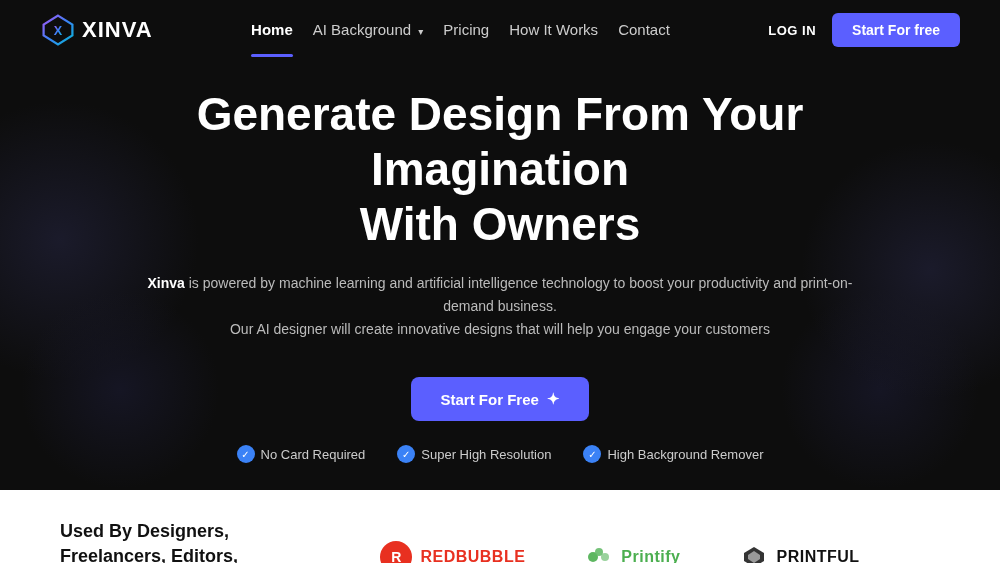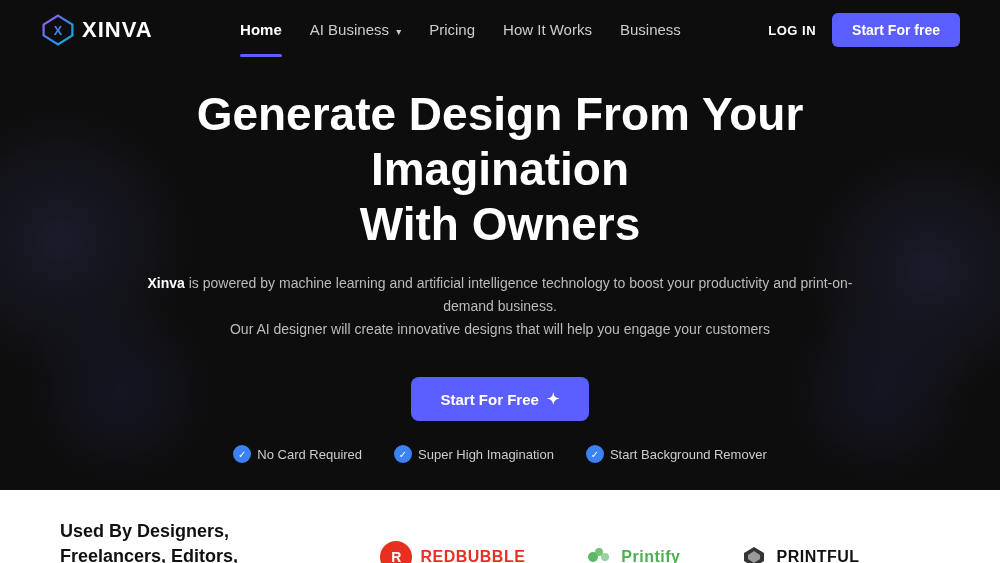--- a/index.html
+++ b/index.html
@@ -27,21 +27,21 @@
     }
     .logo-text {
       font-size: 22px;
       font-weight: 700;
       color: white;
       letter-spacing: 1px;
     }
     .nav-links {
       display: flex;
       align-items: center;
-      gap: 28px;
+      gap: 20px;
       list-style: none;
     }
     .nav-links li a {
       color: #ccc;
       text-decoration: none;
       font-size: 15px;
     }
     .nav-links li.active a {
       color: white;
       font-weight: 600;
@@ -314,32 +314,32 @@
     </svg>
     <span class="logo-text">XINVA</span>
   </div>
 
   <ul class="nav-links">
     <li class="active">
       <a href="#">Home</a>
     </li>
     <li>
       <a href="#">
-        <span>AI Business</span>
+        <span>AI Background</span>
         <span class="dropdown-arrow">▾</span>
       </a>
     </li>
     <li>
       <a href="#">Pricing</a>
     </li>
     <li>
       <a href="#">How It Works</a>
     </li>
     <li>
-      <a href="#">Business</a>
+      <a href="#">Contact</a>
     </li>
   </ul>
 
   <div class="nav-right">
     <button class="btn-login">LOG IN</button>
     <button class="btn-start-nav">Start For free</button>
   </div>
 </nav>
 
 <section class="hero">
@@ -359,25 +359,25 @@
       <span>Start For Free</span>
       <span>✦</span>
     </button>
     <div class="hero-badges">
       <div class="badge">
         <div class="badge-check">✓</div>
         <span>No Card Required</span>
       </div>
       <div class="badge">
         <div class="badge-check">✓</div>
-        <span>Super High Imagination</span>
+        <span>Super High Resolution</span>
       </div>
       <div class="badge">
         <div class="badge-check">✓</div>
-        <span>Start Background Remover</span>
+        <span>High Background Remover</span>
       </div>
     </div>
   </div>
 </section>
 
 <section class="bottom-section">
   <p class="bottom-title">Used By Designers, Freelancers, Editors, And Business Owners</p>
 
   <div class="brands">
     <div class="brand-redbubble">

